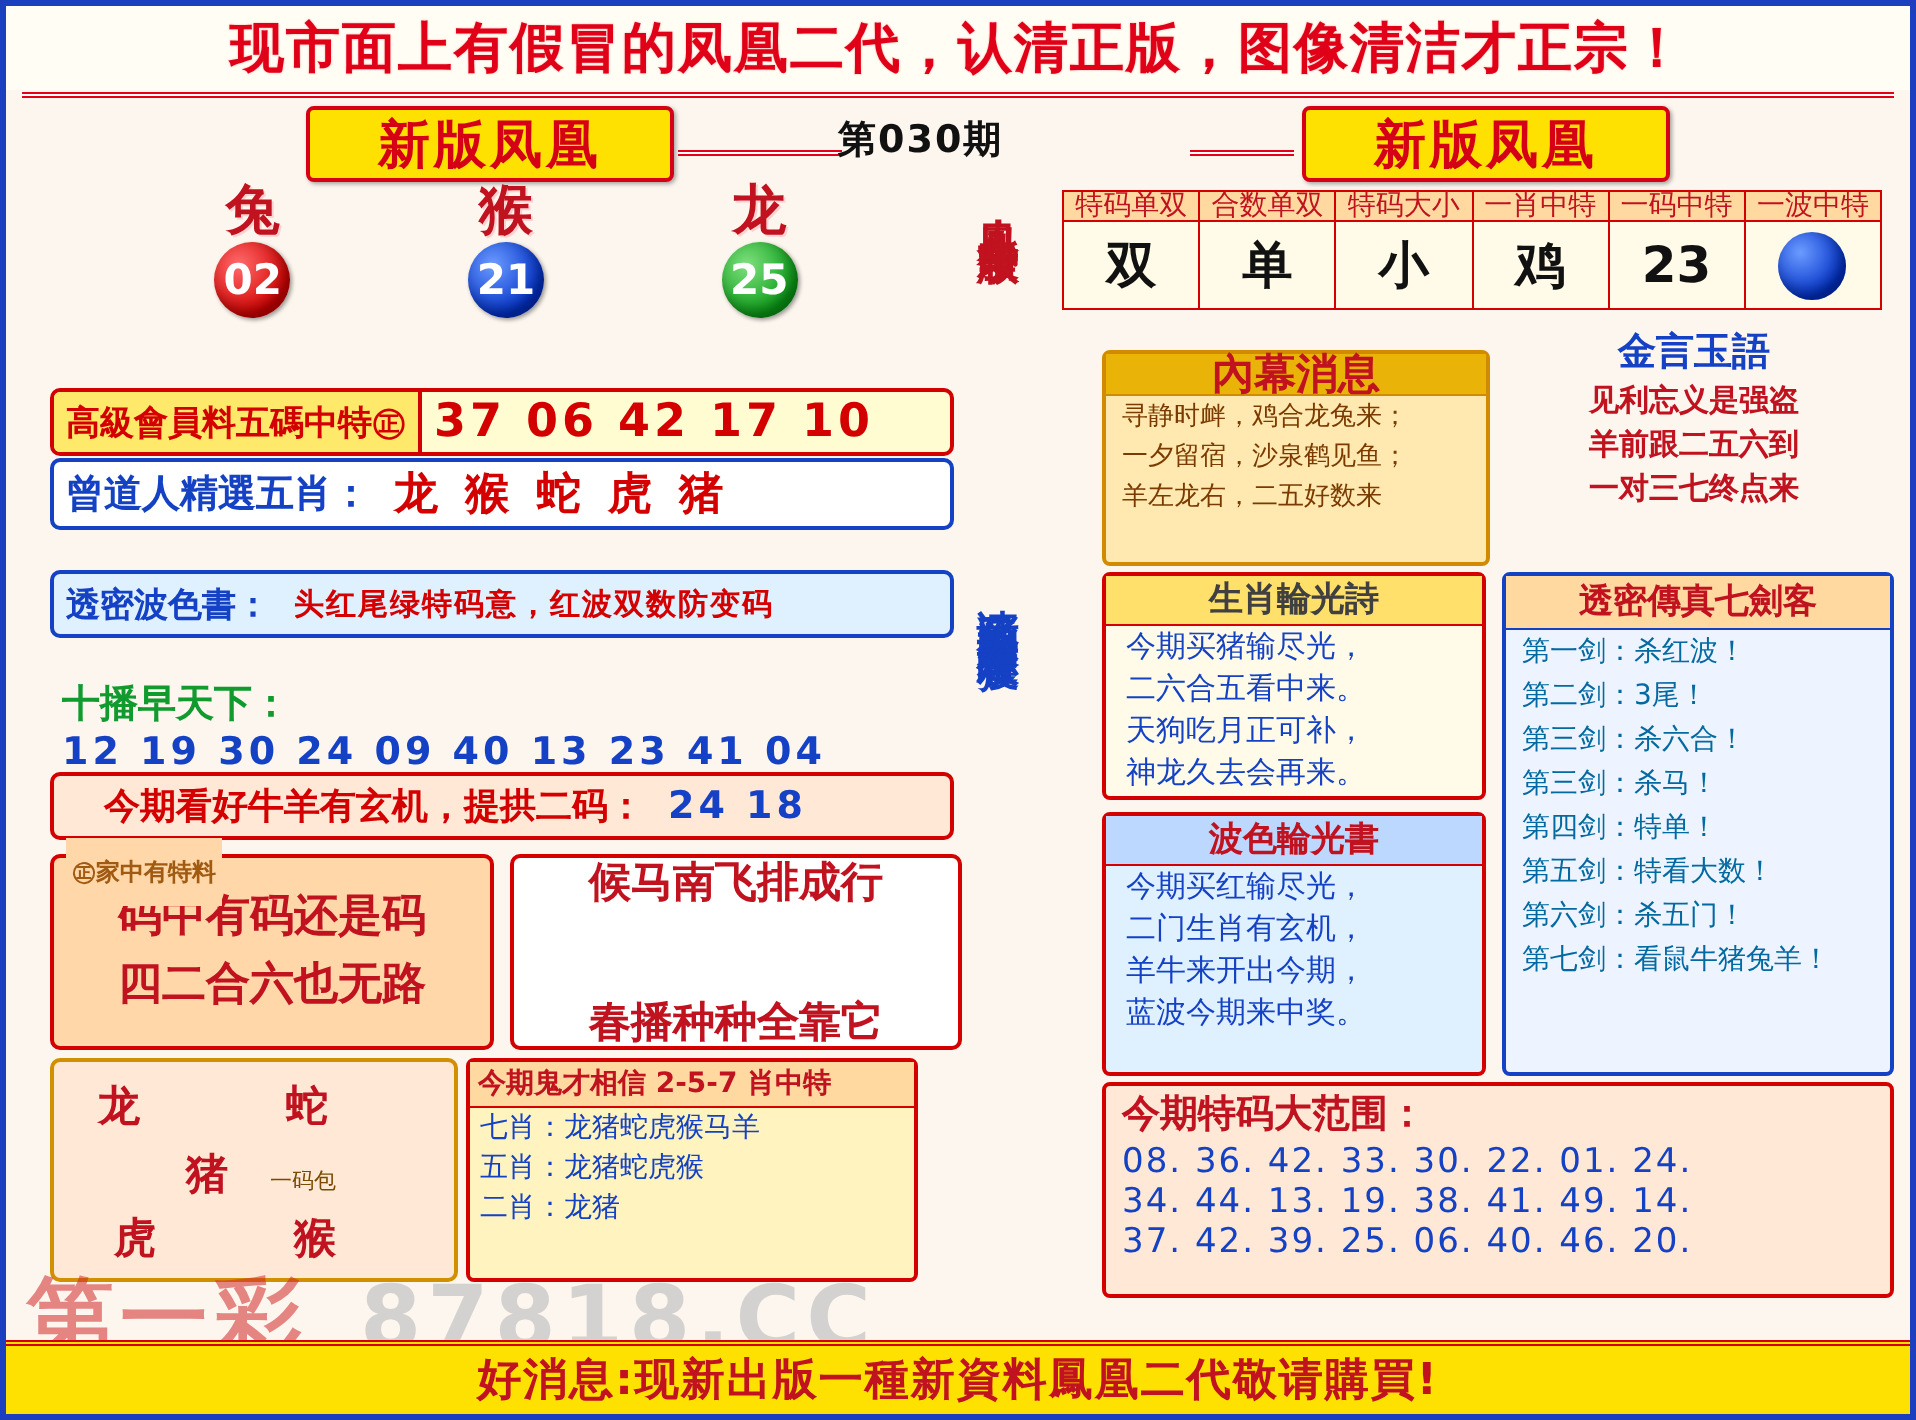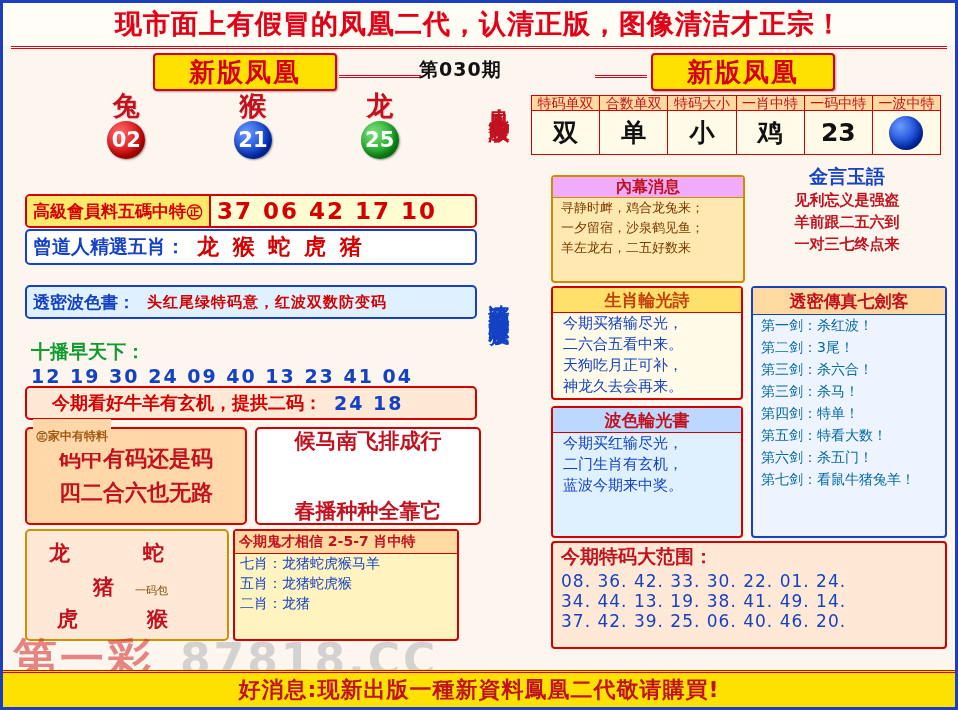--- a/index.html
+++ b/index.html
@@ -173,38 +173,38 @@
     width:34px;height:34px;border-radius:50%;
     background:radial-gradient(circle at 33% 30%,#6b9bff,#0030c8 70%);
     box-shadow:inset -3px -4px 7px rgba(0,0,0,.35);
   }
   
   .newsbox{
     position:absolute;left:548px;top:172px;width:190px;height:104px;
     background:#ffe9b0;border:2px solid #d08b00;border-radius:4px;
   }
   .newsbox .nh{
-    text-align:center;font-size:16px;font-weight:bold;color:#c1121f;
-    background:#f0abfc;border-bottom:1px solid #d08b00;line-height:20px;
+    text-align:center;font-size:21px;font-weight:bold;color:#c1121f;
+    background:#eab308;border-bottom:1px solid #d08b00;line-height:20px;
   }
   .newsbox .nl{font-size:13px;color:#7a3a00;padding:1px 8px;white-space:nowrap;}
   .jade{
     position:absolute;left:748px;top:160px;width:192px;height:104px;
     text-align:center;
   }
   .jade .jh{font-size:19px;font-weight:bold;color:#1542c4;line-height:26px;}
   .jade .jl{font-size:15px;color:#c1121f;line-height:22px;font-weight:bold;white-space:nowrap;}
 
   
   .poem{
     position:absolute;width:188px;border:2px solid #d40000;border-radius:4px;
     background:#fffbe8;
   }
   .poem .ph{
-    text-align:center;font-size:17px;font-weight:bold;color:#c2410c;
+    text-align:center;font-size:17px;font-weight:bold;color:#404040;
     background:#ffe06b;border-bottom:1px solid #d40000;line-height:24px;
   }
   .poem .pl{font-size:15px;color:#1542c4;padding:1px 10px;white-space:nowrap;}
   .poem1{left:548px;top:283px;height:110px;}
   .poem2{left:548px;top:403px;height:128px;background:#dff0ff;}
   .poem2 .ph{background:#bcd8ff;color:#c1121f;}
 
   .seven{
     position:absolute;left:748px;top:283px;width:192px;height:248px;
     border:2px solid #1542c4;border-radius:4px;background:#eef4ff;
@@ -362,20 +362,21 @@
     <div class="pl">今期买猪输尽光，</div>
     <div class="pl">二六合五看中来。</div>
     <div class="pl">天狗吃月正可补，</div>
     <div class="pl">神龙久去会再来。</div>
   </div>
 
   <div class="poem poem2">
     <div class="ph">波色輪光書</div>
     <div class="pl">今期买红输尽光，</div>
     <div class="pl">二门生肖有玄机，</div>
+    <div class="pl">羊牛来开出今期，</div>
     <div class="pl">蓝波今期来中奖。</div>
   </div>
 
   <div class="seven">
     <div class="sh">透密傳真七劍客</div>
     <div class="sl">第一剑：杀红波！</div>
     <div class="sl">第二剑：3尾！</div>
     <div class="sl">第三剑：杀六合！</div>
     <div class="sl">第三剑：杀马！</div>
     <div class="sl">第四剑：特单！</div>

